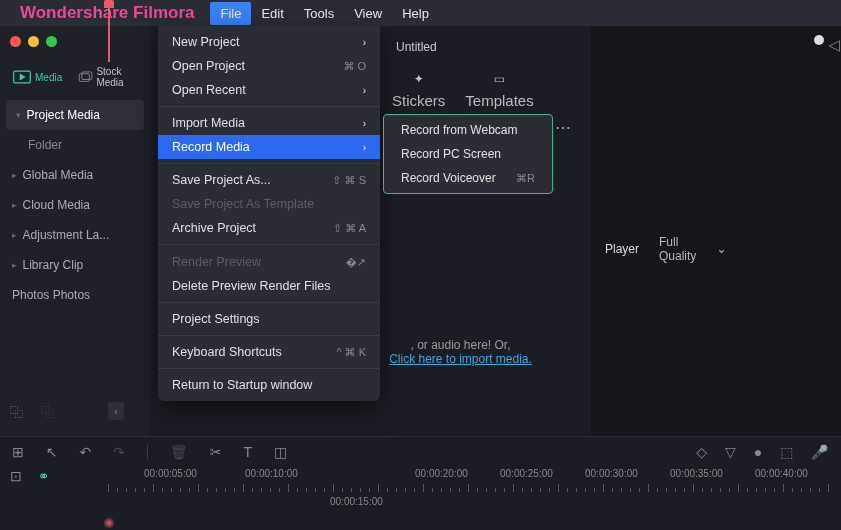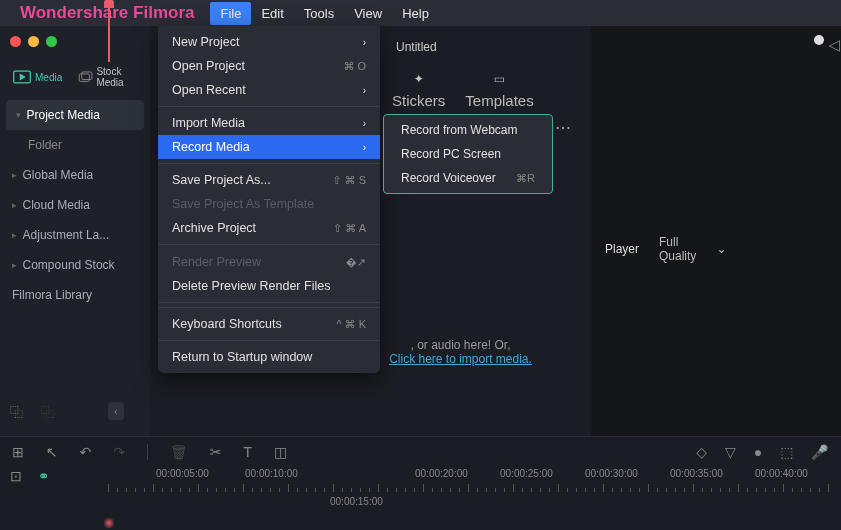--- a/index.html
+++ b/index.html
@@ -139,24 +139,24 @@
     <div class="sidebar-item">
         <span class="chevron">▸</span>
         <span>Cloud Media</span>
       </div>
     <div class="sidebar-item">
         <span class="chevron">▸</span>
         <span>Adjustment La...</span>
       </div>
     <div class="sidebar-item">
         <span class="chevron">▸</span>
-        <span>Compound Stock</span>
-      </div>
-    <div class="sidebar-item">
-        <span>Filmora Library</span>
+        <span>Library Clip</span>
+      </div>
+    <div class="sidebar-item">
+        <span>Photos Photos</span>
       </div>
   </div>
 
   <div class="content">
     <div class="window-title">Untitled</div>
     <div class="top-tabs">
       <div class="top-tab">
         <span class="top-tab-icon">✦</span>
         <span class="top-tab-label">Stickers</span>
       </div>
@@ -237,20 +237,23 @@
     </div>
   <div class="menu-sep"></div>
   <div class="menu-item disabled">
       <span>Render Preview</span>
       <span class="menu-hint">�↗</span>
     </div>
   <div class="menu-item">
       <span>Delete Preview Render Files</span>
     </div>
   <div class="menu-sep"></div>
+  <div class="menu-item">
+      <span>Project Settings</span>
+    </div>
   <div class="menu-sep"></div>
   <div class="menu-item">
       <span>Keyboard Shortcuts</span>
       <span class="menu-hint">^ ⌘ K</span>
     </div>
   <div class="menu-sep"></div>
   <div class="menu-item">
       <span>Return to Startup window</span>
     </div>
 </div>
@@ -370,21 +373,21 @@
         <div class="tick minor" style="left: 648px;"></div>
         <div class="tick minor" style="left: 657px;"></div>
         <div class="tick minor" style="left: 666px;"></div>
         <div class="tick major" style="left: 675px;"></div>
         <div class="tick minor" style="left: 684px;"></div>
         <div class="tick minor" style="left: 693px;"></div>
         <div class="tick minor" style="left: 702px;"></div>
         <div class="tick minor" style="left: 711px;"></div>
         <div class="tick major" style="left: 720px;"></div>
       </div>
-  <span class="time-mark" style="left: 156px;">00:00:05:00</span>
+  <span class="time-mark" style="left: 144px;">00:00:05:00</span>
       <span class="time-mark" style="left: 245px;">00:00:10:00</span>
       <span class="time-mark" style="left: 330px; margin-top: 28px;">00:00:15:00</span>
       <span class="time-mark" style="left: 415px;">00:00:20:00</span>
       <span class="time-mark" style="left: 500px;">00:00:25:00</span>
       <span class="time-mark" style="left: 585px;">00:00:30:00</span>
       <span class="time-mark" style="left: 670px;">00:00:35:00</span>
       <span class="time-mark" style="left: 755px; text-align: right;">00:00:40:00</span>
     </div>
   <div class="playhead"></div>
   <div class="playhead-glow"></div>

